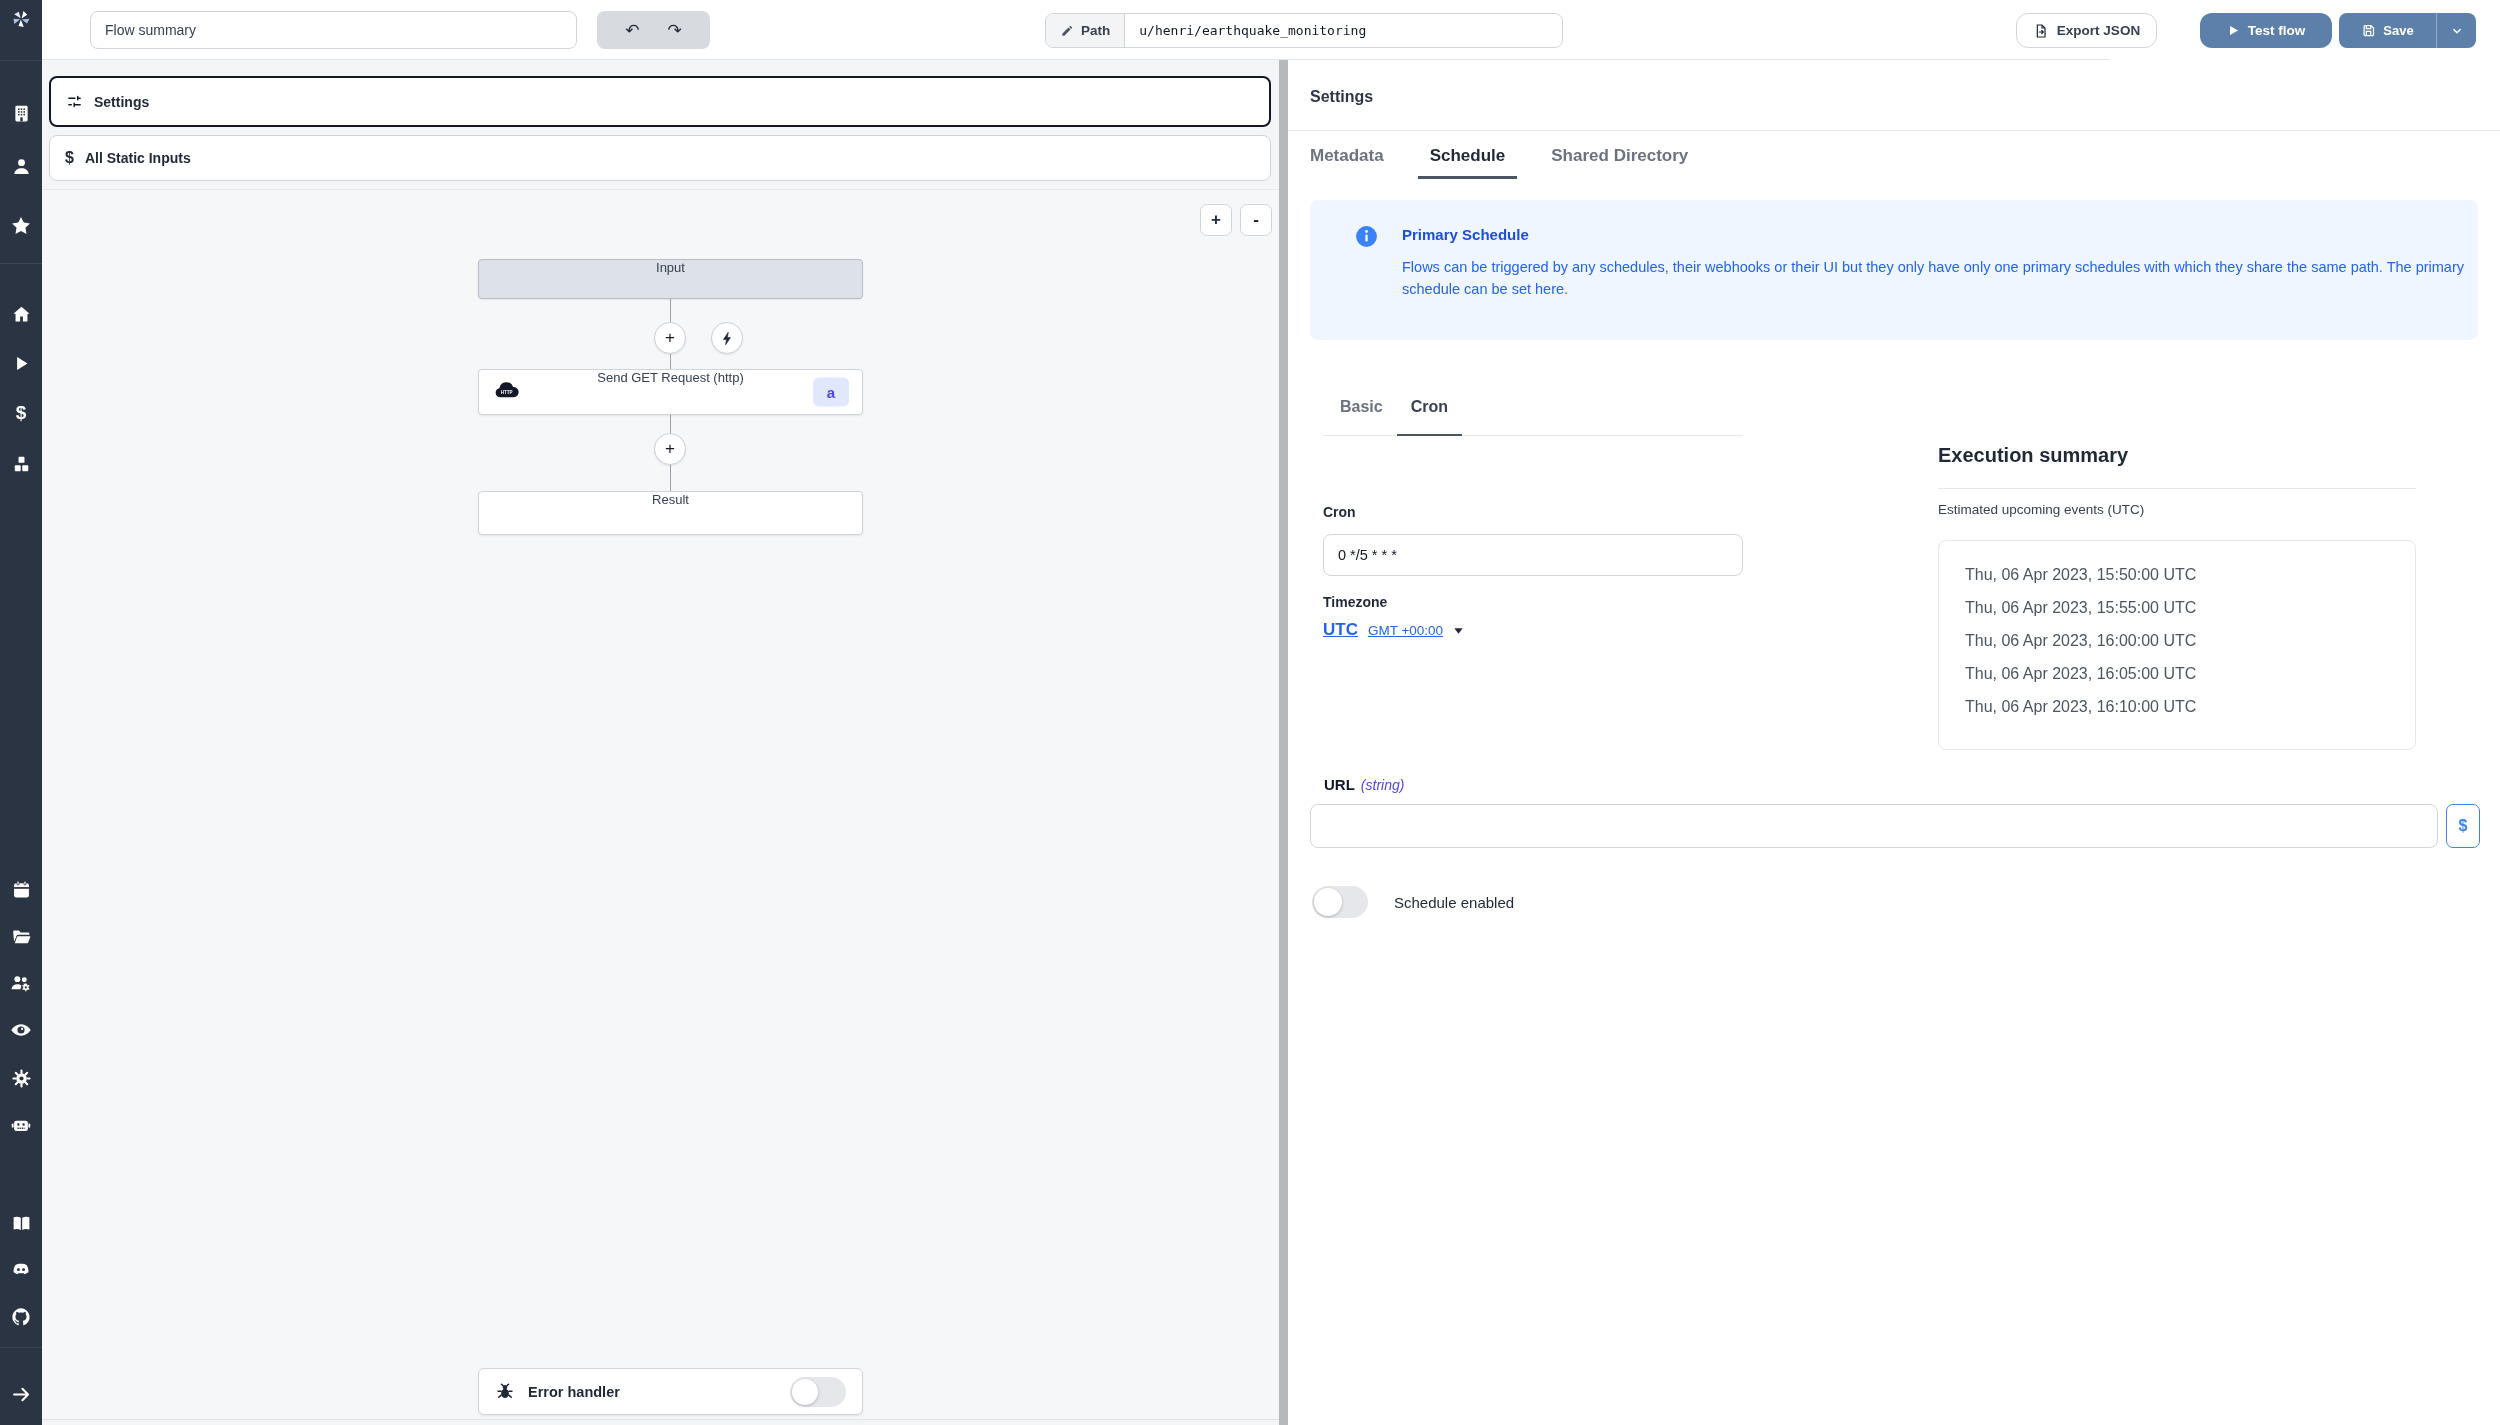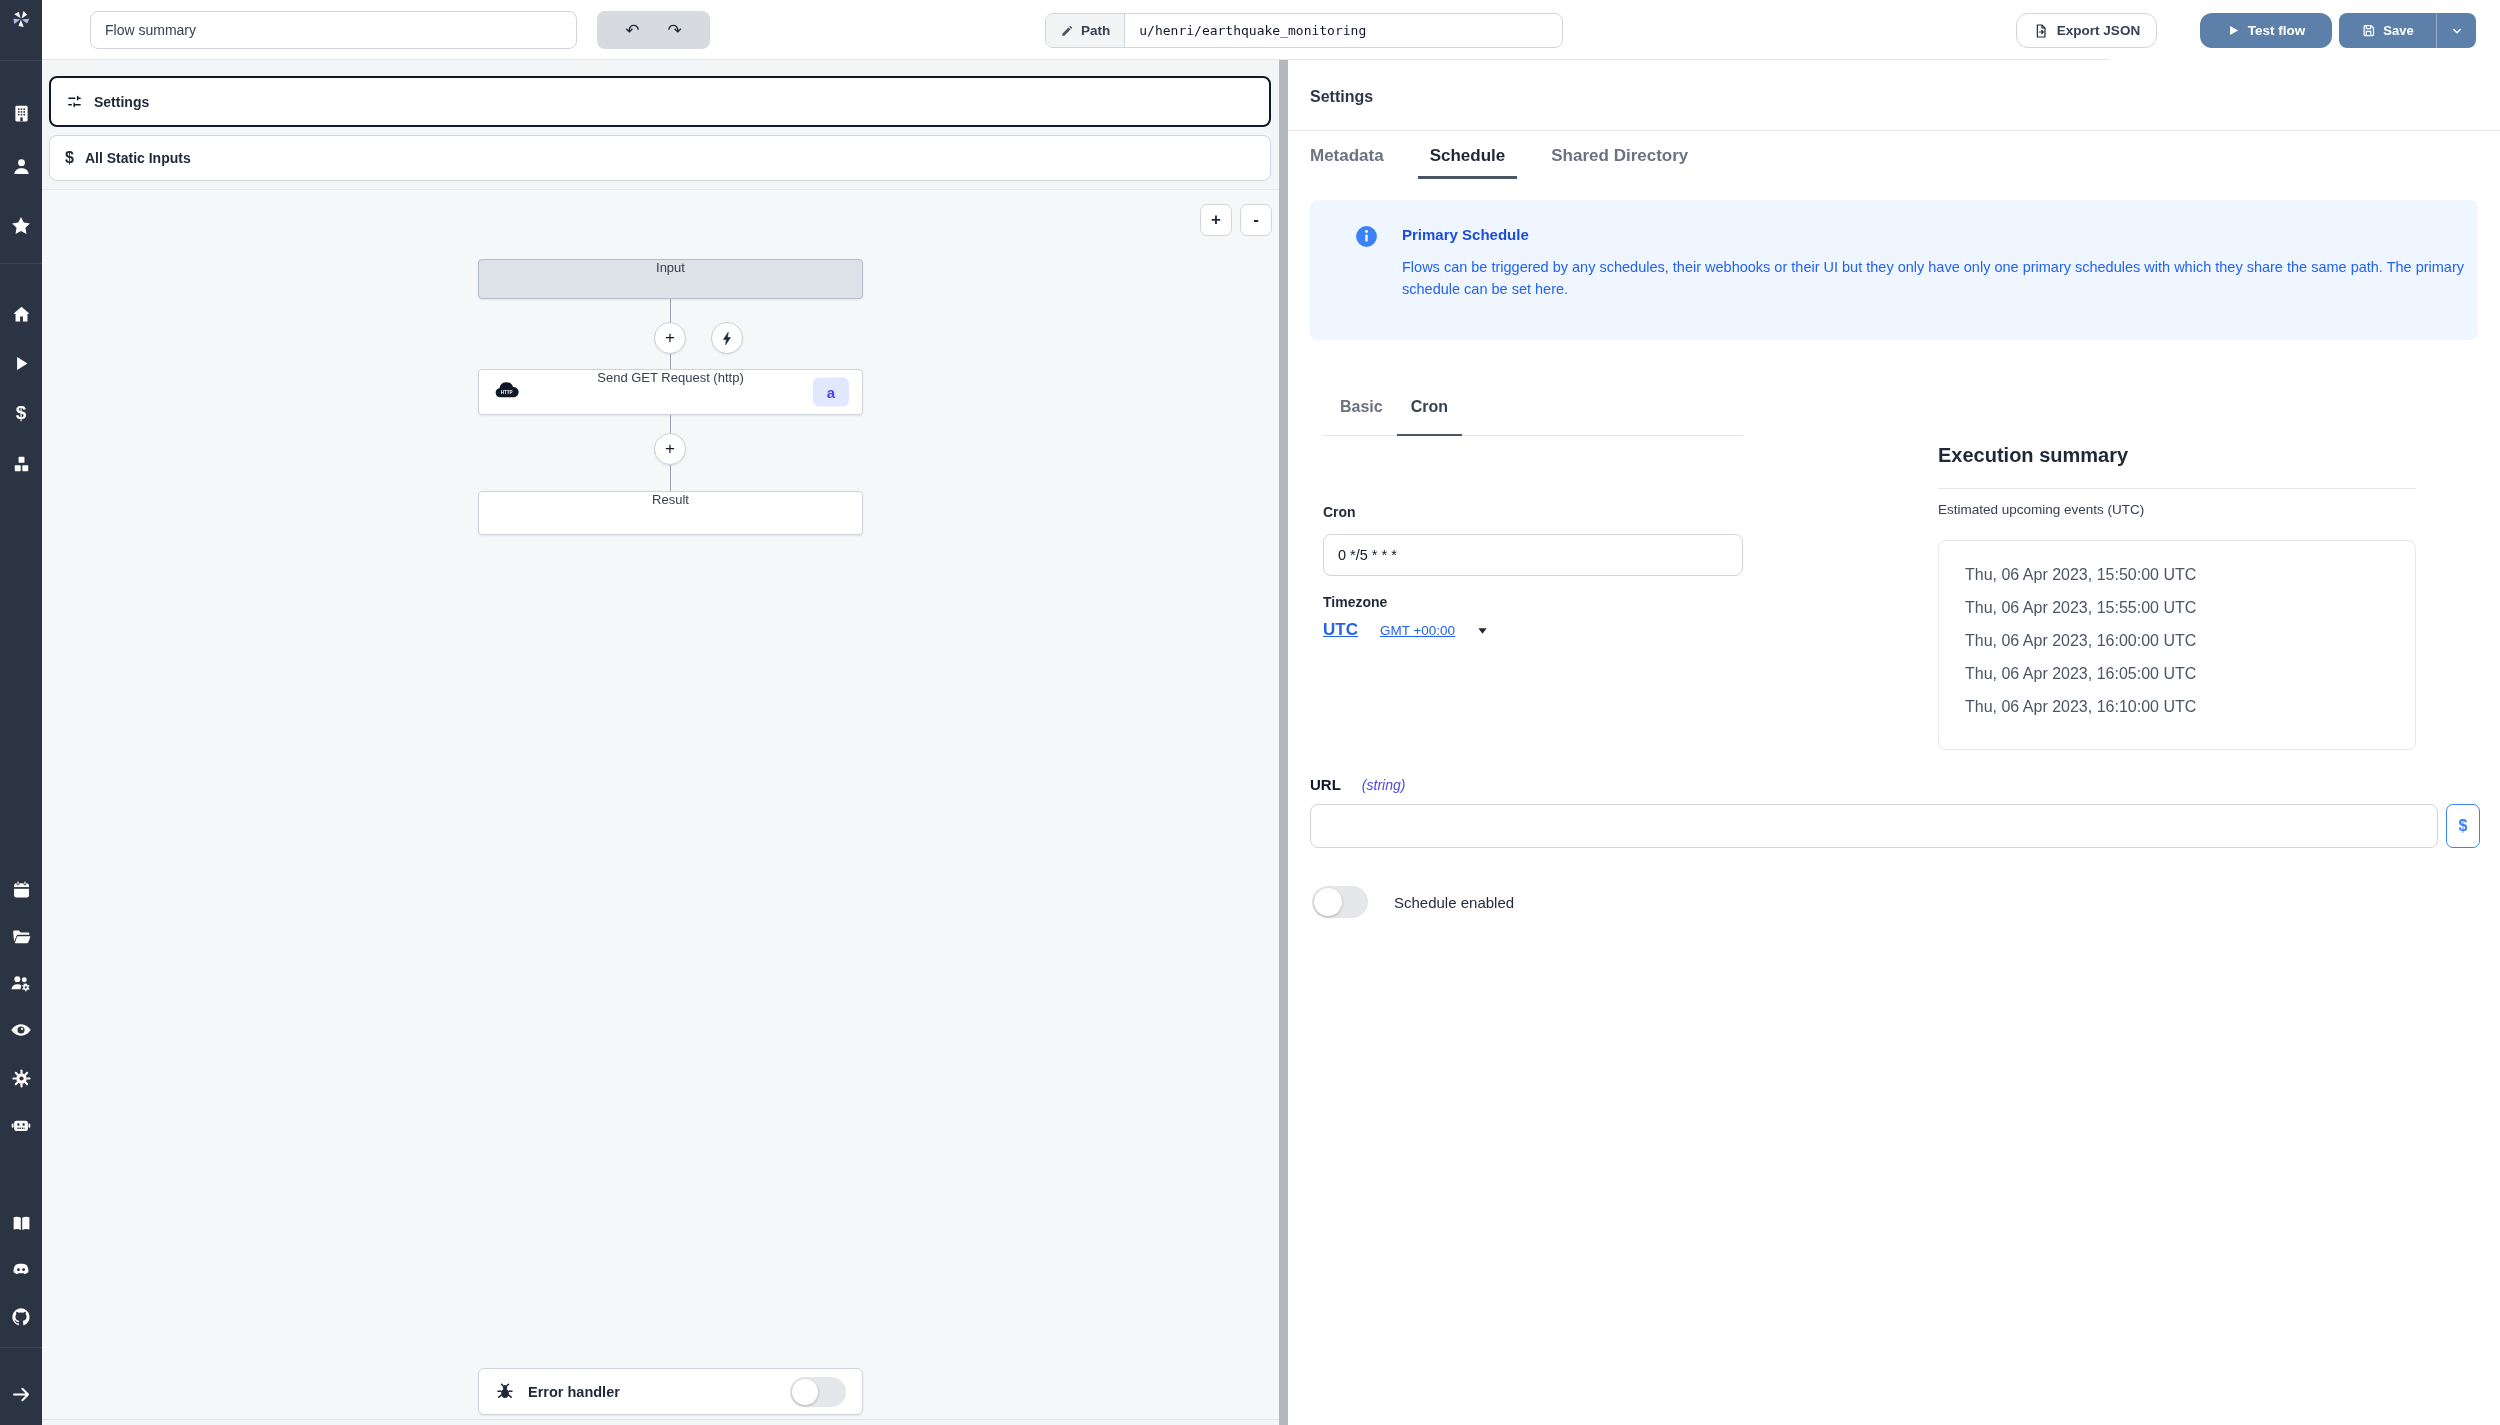--- a/index.html
+++ b/index.html
@@ -92,30 +92,30 @@
   .info-title { position:absolute; left:92px; top:26px; font-size:15px; font-weight:600; color:#1d4ed8; }
   .info-body { position:absolute; left:92px; top:56px; width:1064px; font-size:14.5px; line-height:22px; color:#2563eb; }
   .stabs { position:absolute; left:35px; top:338px; width:420px; border-bottom:1px solid #e5e7eb; display:flex; }
   .stab { padding:0 14px 18px; font-size:16px; font-weight:600; color:#6b7280; cursor:pointer;
           border-bottom:2.5px solid transparent; margin-bottom:-1px; }
   .stab.active { color:#374151; border-bottom-color:#4b5563; }
   .field-label { font-size:14px; font-weight:700; color:#1f2937; }
   .cron-input { position:absolute; left:35px; top:474px; width:420px; height:42px; border:1px solid #d1d5db;
                 border-radius:8px; padding:0 14px; font-size:14.5px; color:#111827; font-family:inherit;
                 outline:none; background:#fff; }
-  .tz-link { position:absolute; left:35px; top:560px; display:flex; align-items:baseline; gap:22px; cursor:pointer; }
+  .tz-link { position:absolute; left:35px; top:560px; display:flex; align-items:baseline; gap:10px; cursor:pointer; }
   .tz-main { font-size:17px; font-weight:600; color:#2563eb; text-decoration:underline; }
   .tz-offset { font-size:13.5px; color:#2563eb; text-decoration:underline; }
   .exec-title { position:absolute; left:650px; top:384px; font-size:20px; font-weight:700; color:#1f2937; }
   .exec-div { position:absolute; left:650px; top:428px; width:478px; height:1px; background:#e5e7eb; }
   .exec-sub { position:absolute; left:650px; top:442px; font-size:13.5px; color:#374151; }
   .events-box { position:absolute; left:650px; top:480px; width:478px; height:210px; border:1px solid #e5e7eb;
                 border-radius:8px; padding:17px 0 0 26px; }
   .event-line { font-size:16px; line-height:33px; color:#4b5563; }
-  .url-row { position:absolute; left:22px; top:716px; display:flex; align-items:baseline; gap:21px;justify-content:center; }
+  .url-row { position:absolute; left:36px; top:716px; display:flex; align-items:baseline; gap:6px;justify-content:center; }
   .url-label { font-size:15px; font-weight:700; color:#111827; }
   .url-type { font-size:14px; font-style:italic; color:#4f46e5; }
   .url-input { position:absolute; left:22px; top:744px; width:1128px; height:44px; border:1px solid #d1d5db;
                border-radius:8px; padding:0 14px; font-size:14px; font-family:inherit; outline:none; background:#fff; }
   .dollar-btn { position:absolute; left:1158px; top:744px; width:34px; height:44px; border:1.5px solid #3b82f6;
                 border-radius:7px; background:#fff; color:#3b82f6; font-size:16px; font-weight:700;
                 display:flex; align-items:center; justify-content:center; cursor:pointer; }
   .sched-row { position:absolute; left:24px; top:826px; display:flex; align-items:center; gap:26px; }
   .toggle.sched { width:56px; height:32px; }
   .toggle.sched .knob { width:28px; height:28px; }

